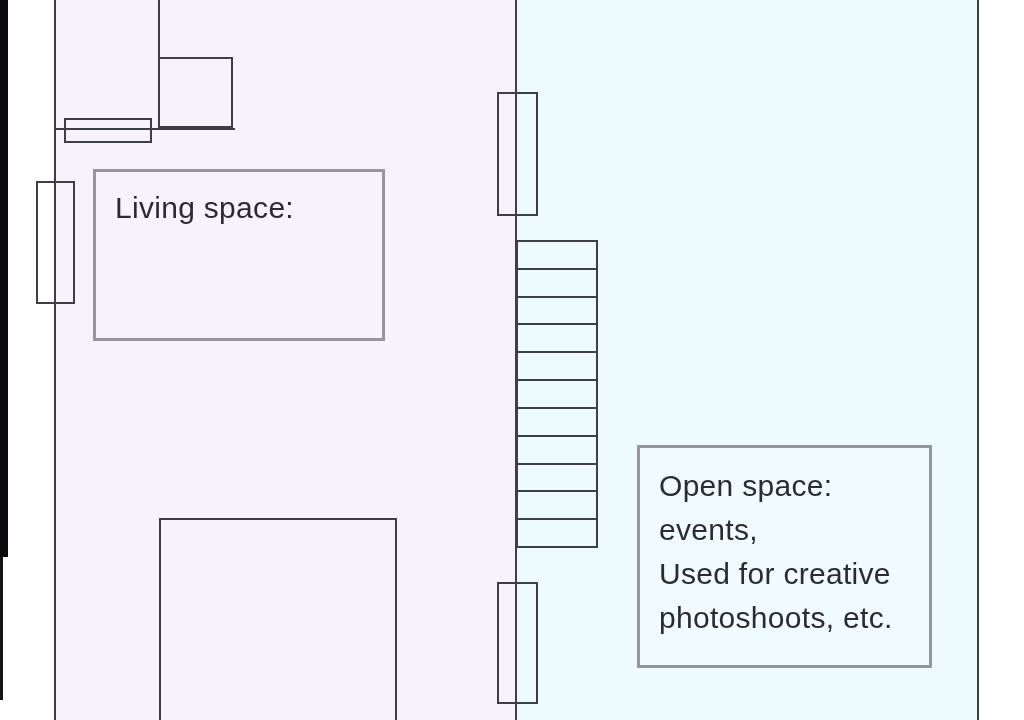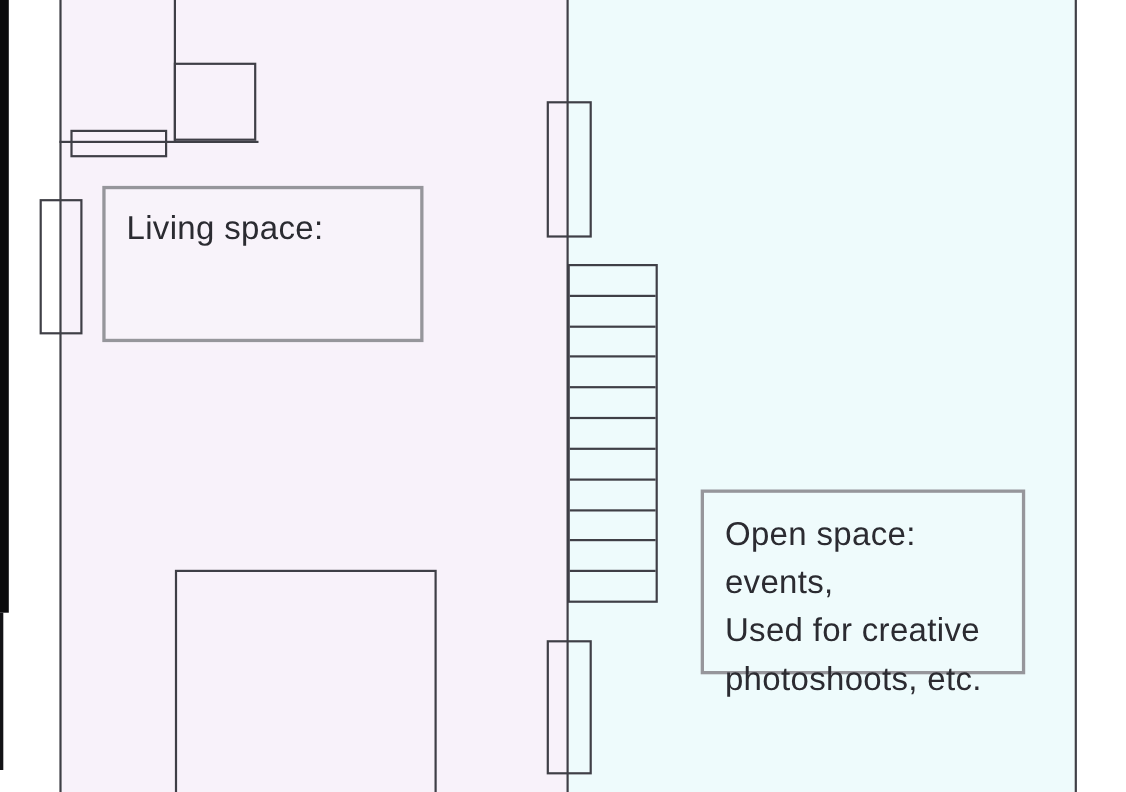--- a/index.html
+++ b/index.html
@@ -58,25 +58,25 @@
   .label-box {
     border: 3px solid #96969b;
     color: #2b2b31;
     font-size: 30px;
     line-height: 45px;
     font-weight: 300;
     letter-spacing: 0.3px;
     padding: 13px 19px;
   }
   .label-living {
-    left: 93px; top: 169px; width: 292px; height: 142px;
+    left: 93px; top: 169px; width: 292px; height: 172px;
     background: #f8f3fa;
   }
   .label-open {
-    left: 637px; top: 445px; width: 295px; height: 168px;
+    left: 637px; top: 445px; width: 295px; height: 223px;
     background: #effbfc;
     line-height: 44px;
     padding-top: 16px;
   }
   .label-line { display: block; white-space: nowrap; }
 </style>
 </head>
 <body>
 
 <div class="canvas">

